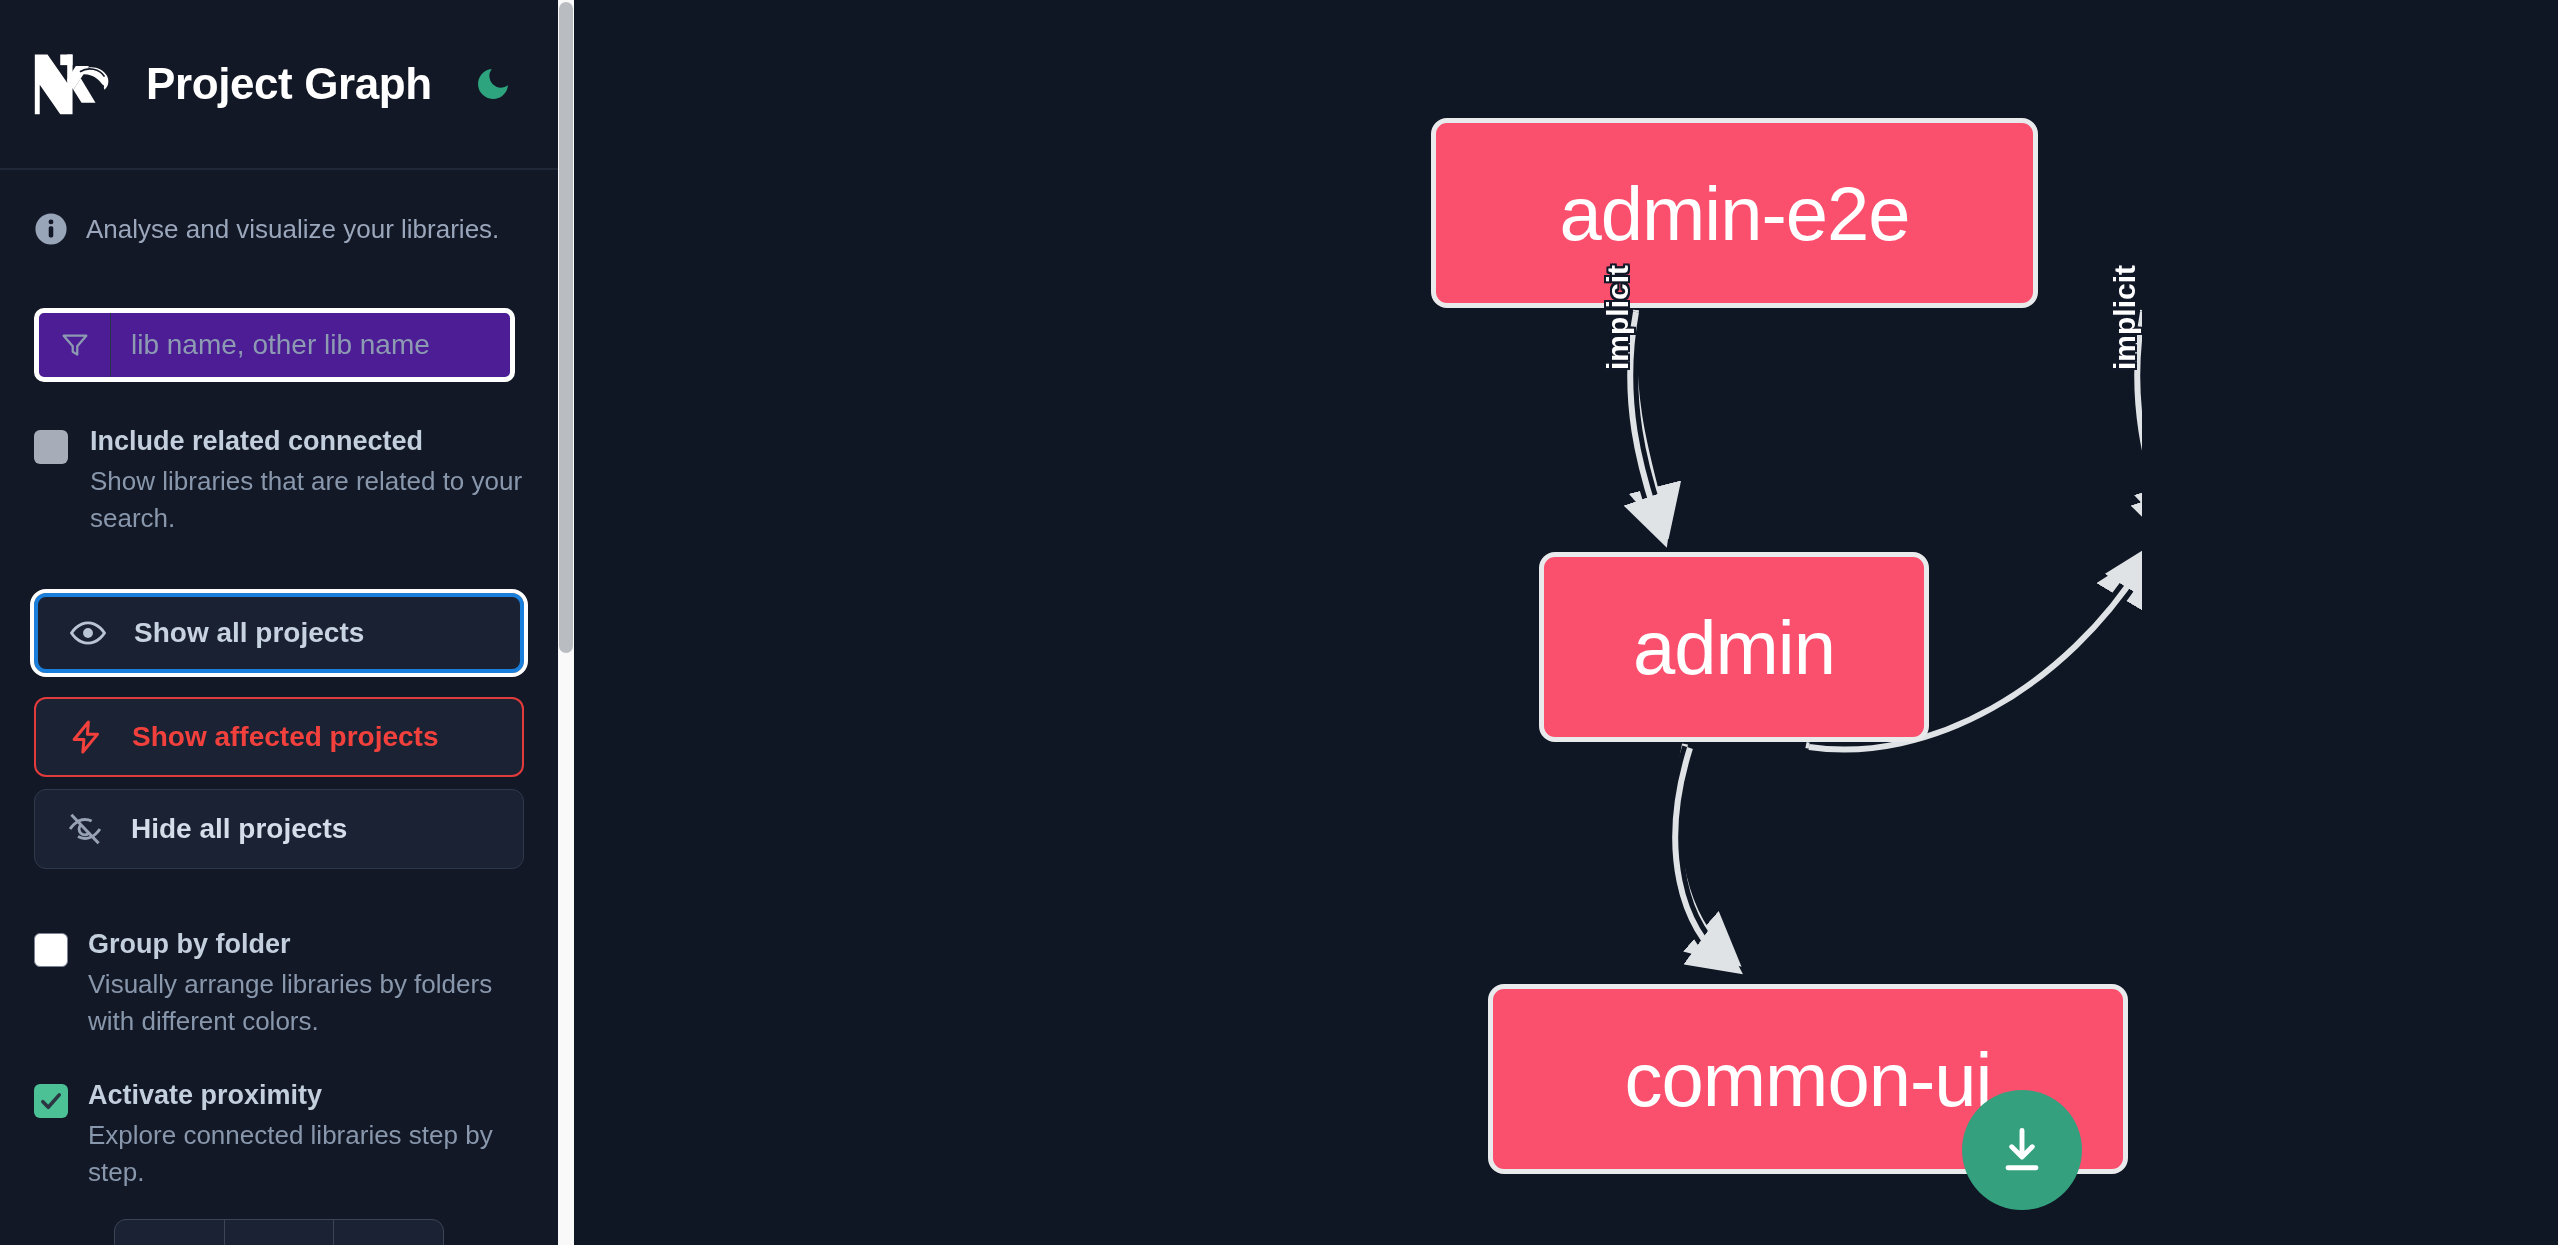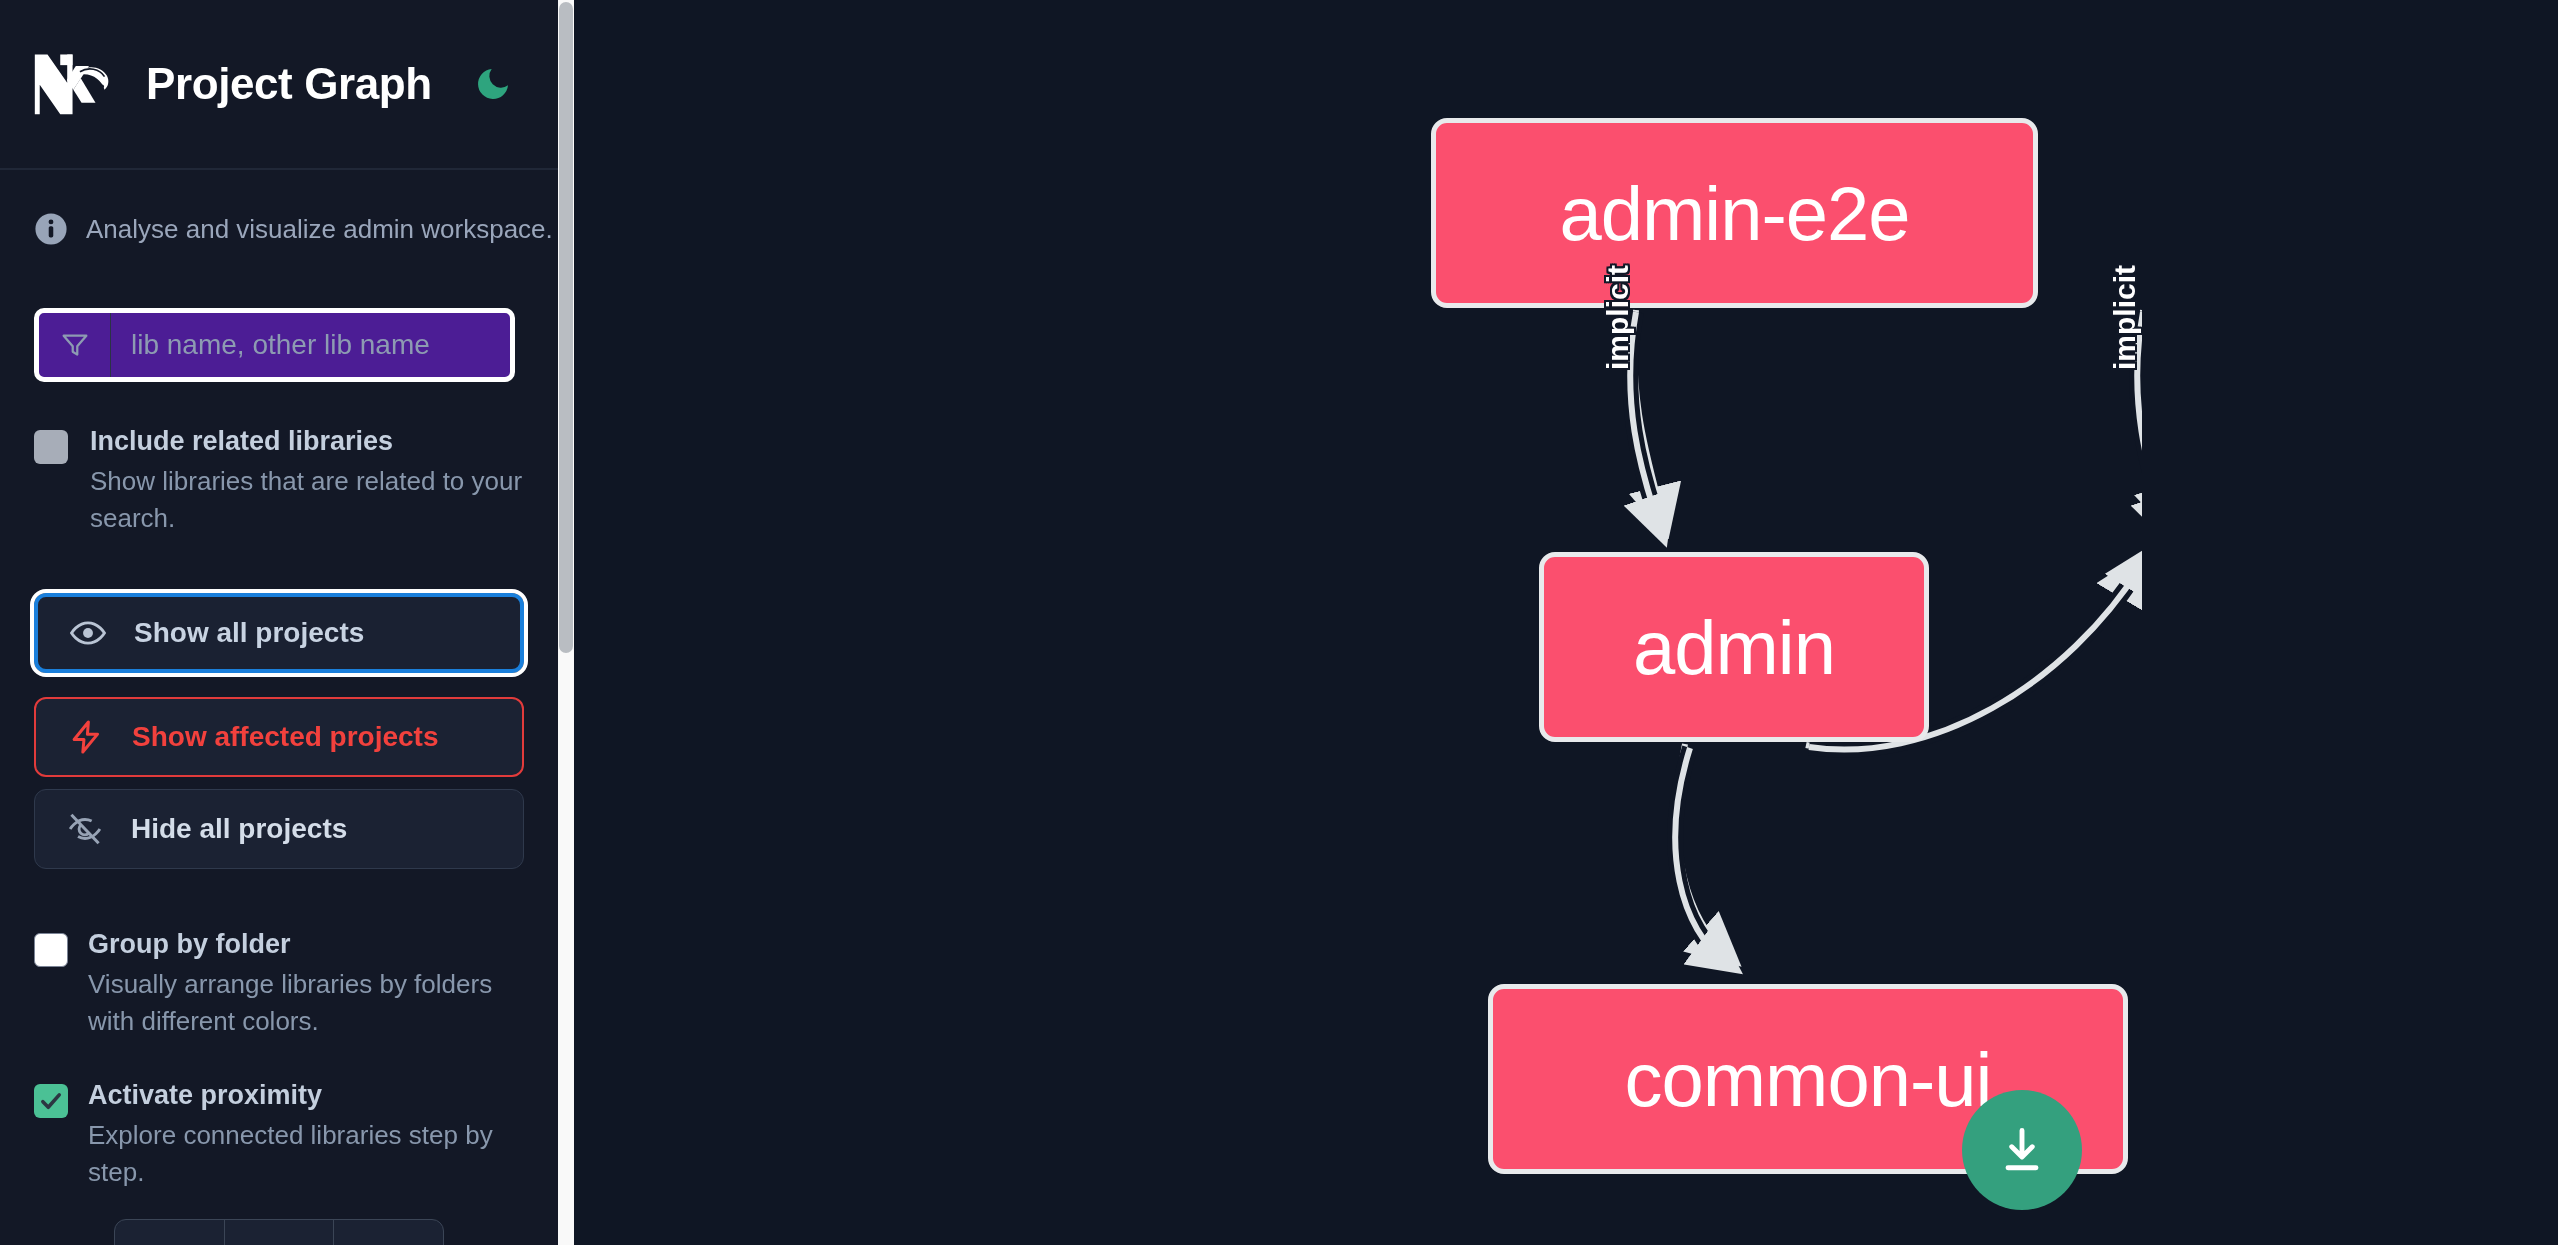--- a/index.html
+++ b/index.html
@@ -244,36 +244,36 @@
     </div>
 
     <div class="sb-tagline">
       <span class="info-icon">
         <svg viewBox="0 0 24 24" width="34" height="34" aria-hidden="true">
           <circle cx="12" cy="12" r="11" fill="#98a4b8"></circle>
           <circle cx="12" cy="7" r="1.7" fill="#131826"></circle>
           <rect x="10.4" y="10" width="3.2" height="8" rx="1.2" fill="#131826"></rect>
         </svg>
       </span>
-      <span class="tagline-text">Analyse and visualize admin workspace.</span>
+      <span class="tagline-text">Analyse and visualize your libraries.</span>
     </div>
 
     <div class="filter-row">
       <span class="filter-icon-box">
         <svg viewBox="0 0 24 24" width="32" height="32" aria-hidden="true">
           <path fill="none" stroke="#8d9bb2" stroke-width="1.7" stroke-linejoin="round" d="M3.5 5h17l-6.8 8v6.2l-3.4-2.1V13z"></path>
         </svg>
       </span>
       <input class="filter-input" type="text" placeholder="lib name, other lib name" style="">
     </div>
 
     <div class="check-block">
       <span class="cbox grey"></span>
       <span class="check-text">
-        <span class="check-label" style="display:block">Include related libraries</span>
+        <span class="check-label" style="display:block">Include related connected</span>
         <span class="check-desc" style="display:block">Show libraries that are related to your search.</span>
       </span>
     </div>
 
     <div class="btn-group">
       <div class="sb-btn focused">
         <span class="ic">
           <svg viewBox="0 0 24 24" width="38" height="38" aria-hidden="true">
             <path fill="none" stroke="#b9c4d4" stroke-width="1.8" d="M1.6 12S5.4 5.6 12 5.6 22.4 12 22.4 12 18.6 18.4 12 18.4 1.6 12 1.6 12z"></path>
             <circle cx="12" cy="12" r="3.1" fill="#b9c4d4"></circle>

